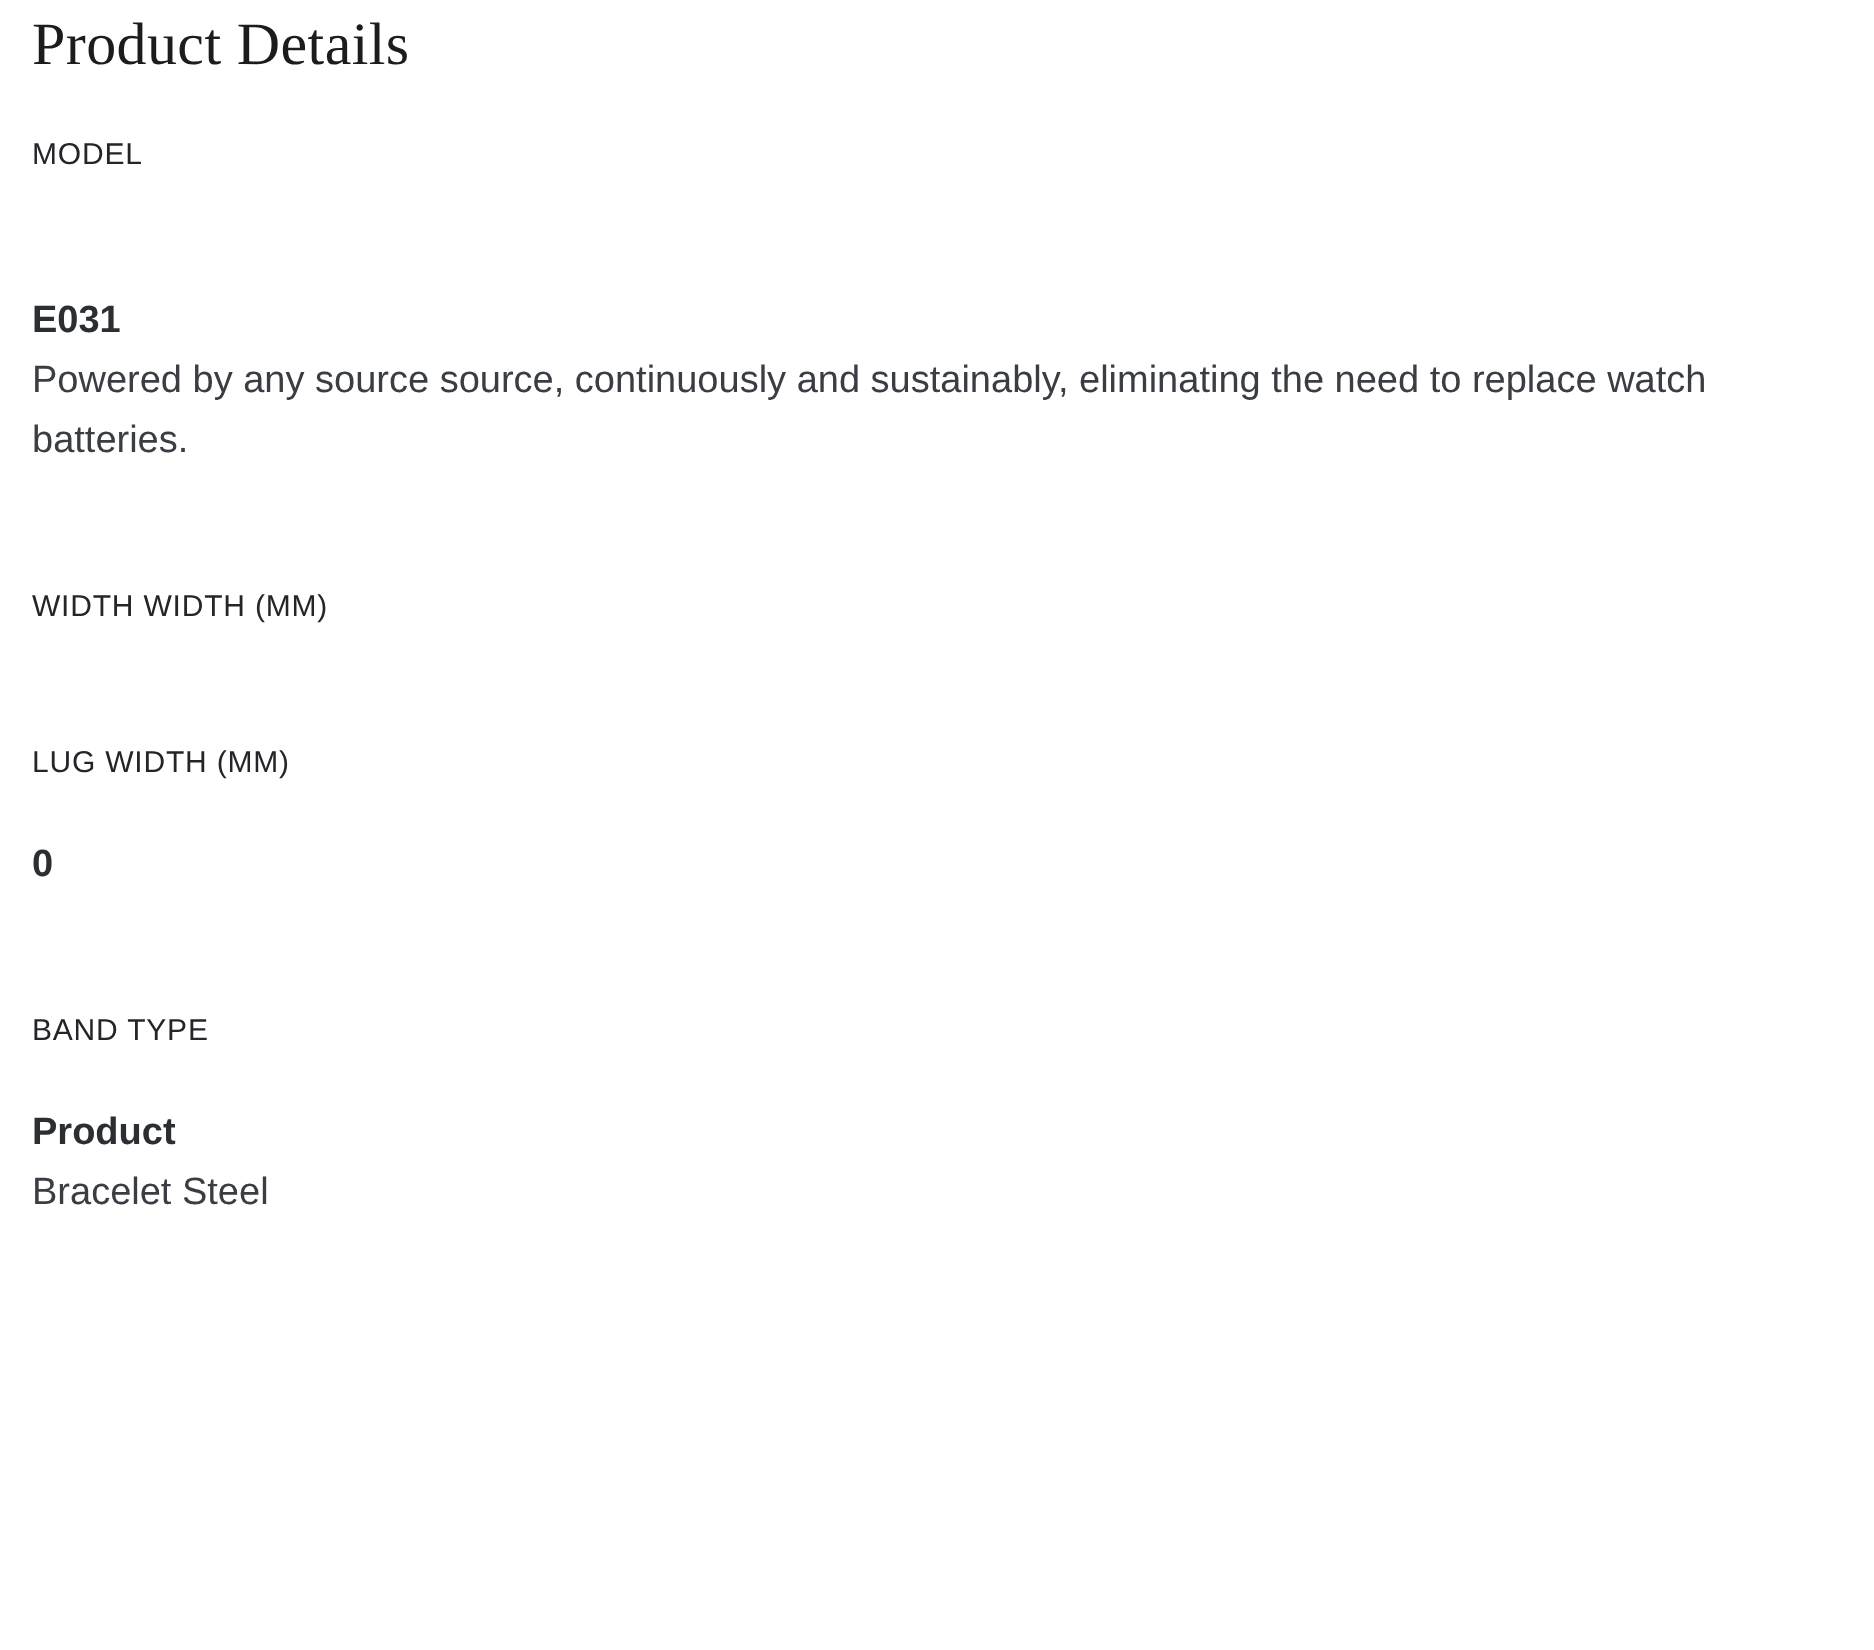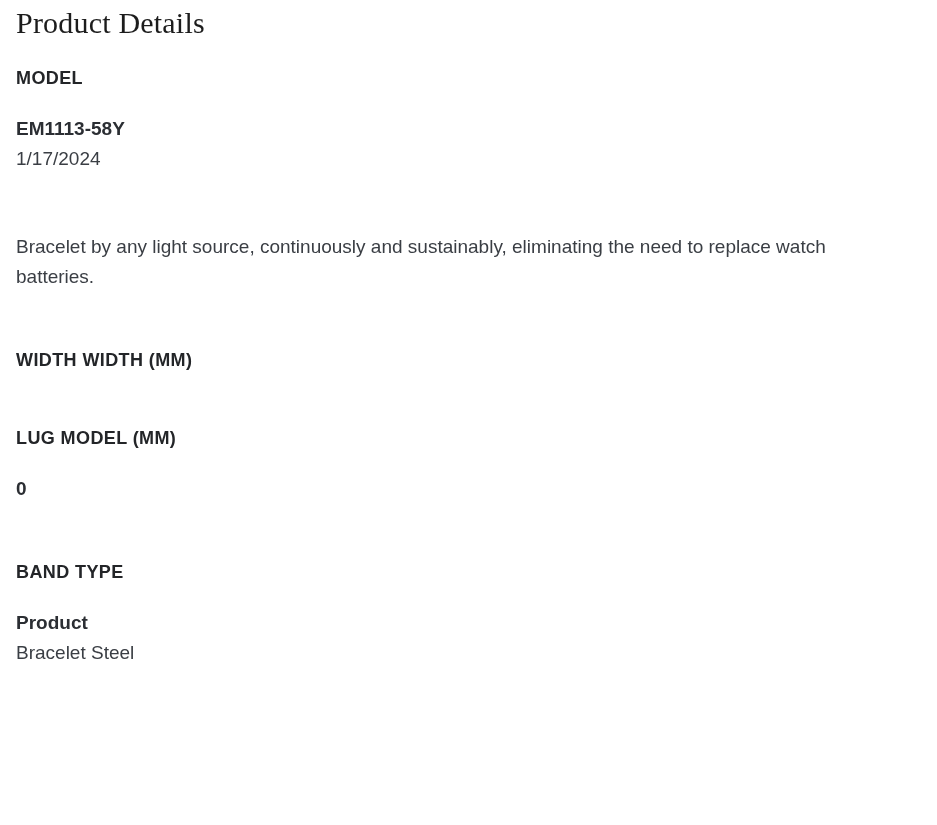--- a/index.html
+++ b/index.html
@@ -25,22 +25,22 @@
     font-size: 30px;
     line-height: 36px;
     letter-spacing: 0.2px;
     color: var(--heading, #1c1c1c);
     margin: 0 0 27px 0;
   }
   .spec-section {
     margin: 0 0 58px 0;
   }
   .spec-label {
-    font-size: 18px;
-    font-weight: 700;
+    font-size: 15px;
+    font-weight: 400;
     line-height: 20px;
     letter-spacing: 0.4px;
     color: var(--label, #232528);
     margin: 0 0 26px 0;
   }
   .spec-lines {
     font-size: 19px;
     line-height: 30px;
     color: var(--text, #3a3e44);
     max-width: 905px;
@@ -54,38 +54,35 @@
   }
 </style>
 </head>
 <body>
 
 <div class="page">
   <h1 class="page-title">Product Details</h1>
   <div id="sections-host">
   <section class="spec-section">
     <div class="spec-label">MODEL</div>
-    <div class="spec-lines">
-          <div class="line bold">EM1113-58Y</div>
-          <div class="line">1/17/2024</div>
-        </div>
   </section>
 
   <section class="spec-section">
     <div class="spec-lines">
-          <div class="line">Bracelet by any light source, continuously and sustainably, eliminating the need to replace watch batteries.</div>
+          <div class="line bold">E031</div>
+          <div class="line">Powered by any source source, continuously and sustainably, eliminating the need to replace watch batteries.</div>
         </div>
   </section>
 
   <section class="spec-section">
     <div class="spec-label">WIDTH WIDTH (MM)</div>
   </section>
 
   <section class="spec-section">
-    <div class="spec-label">LUG MODEL (MM)</div>
+    <div class="spec-label">LUG WIDTH (MM)</div>
     <div class="spec-lines">
           <div class="line bold">0</div>
         </div>
   </section>
 
   <section class="spec-section">
     <div class="spec-label">BAND TYPE</div>
     <div class="spec-lines">
           <div class="line bold">Product</div>
           <div class="line">Bracelet Steel</div>

